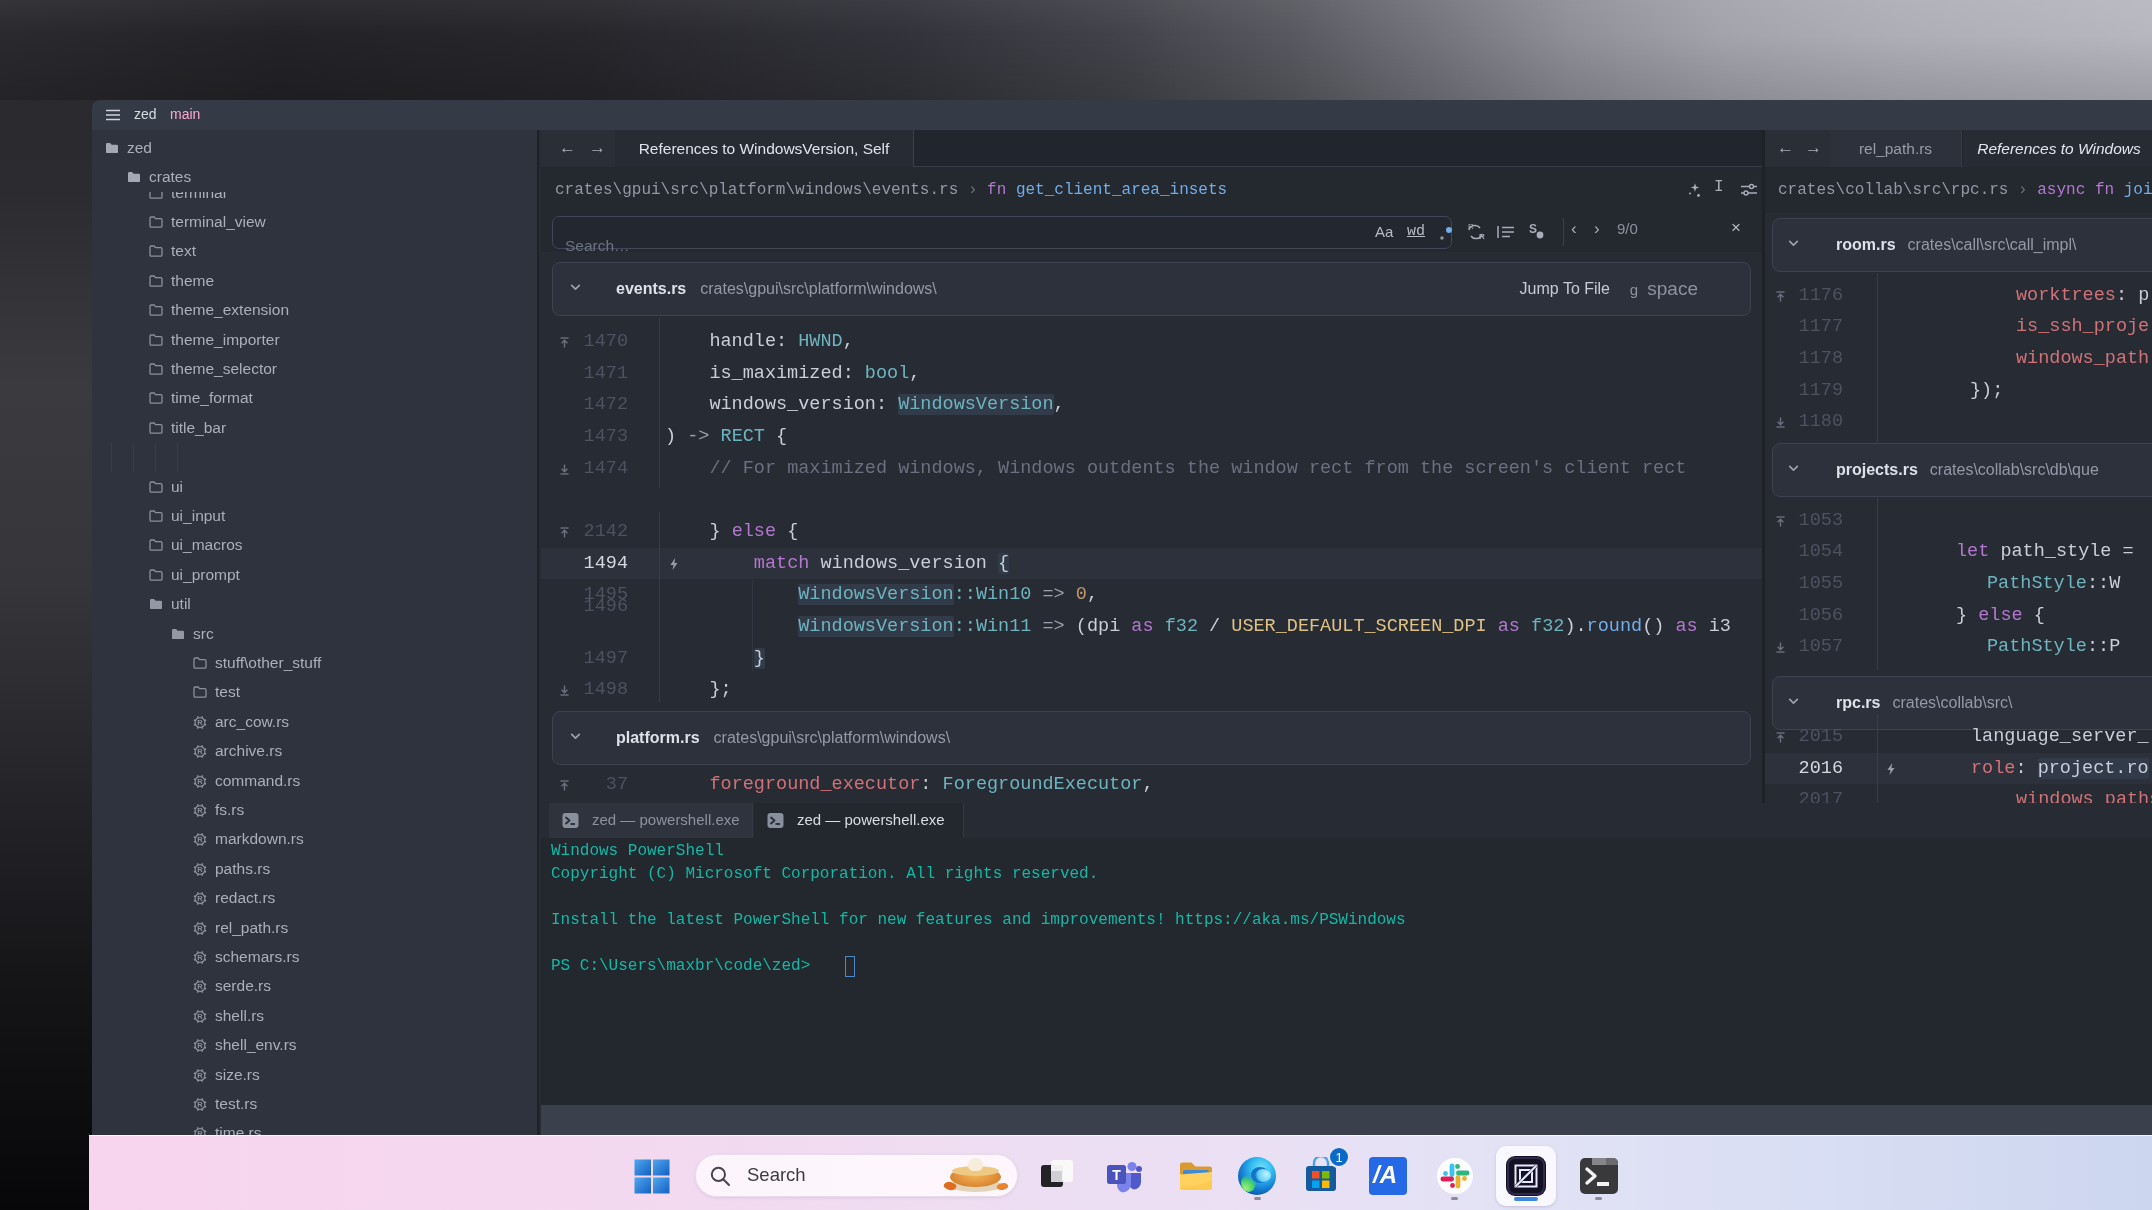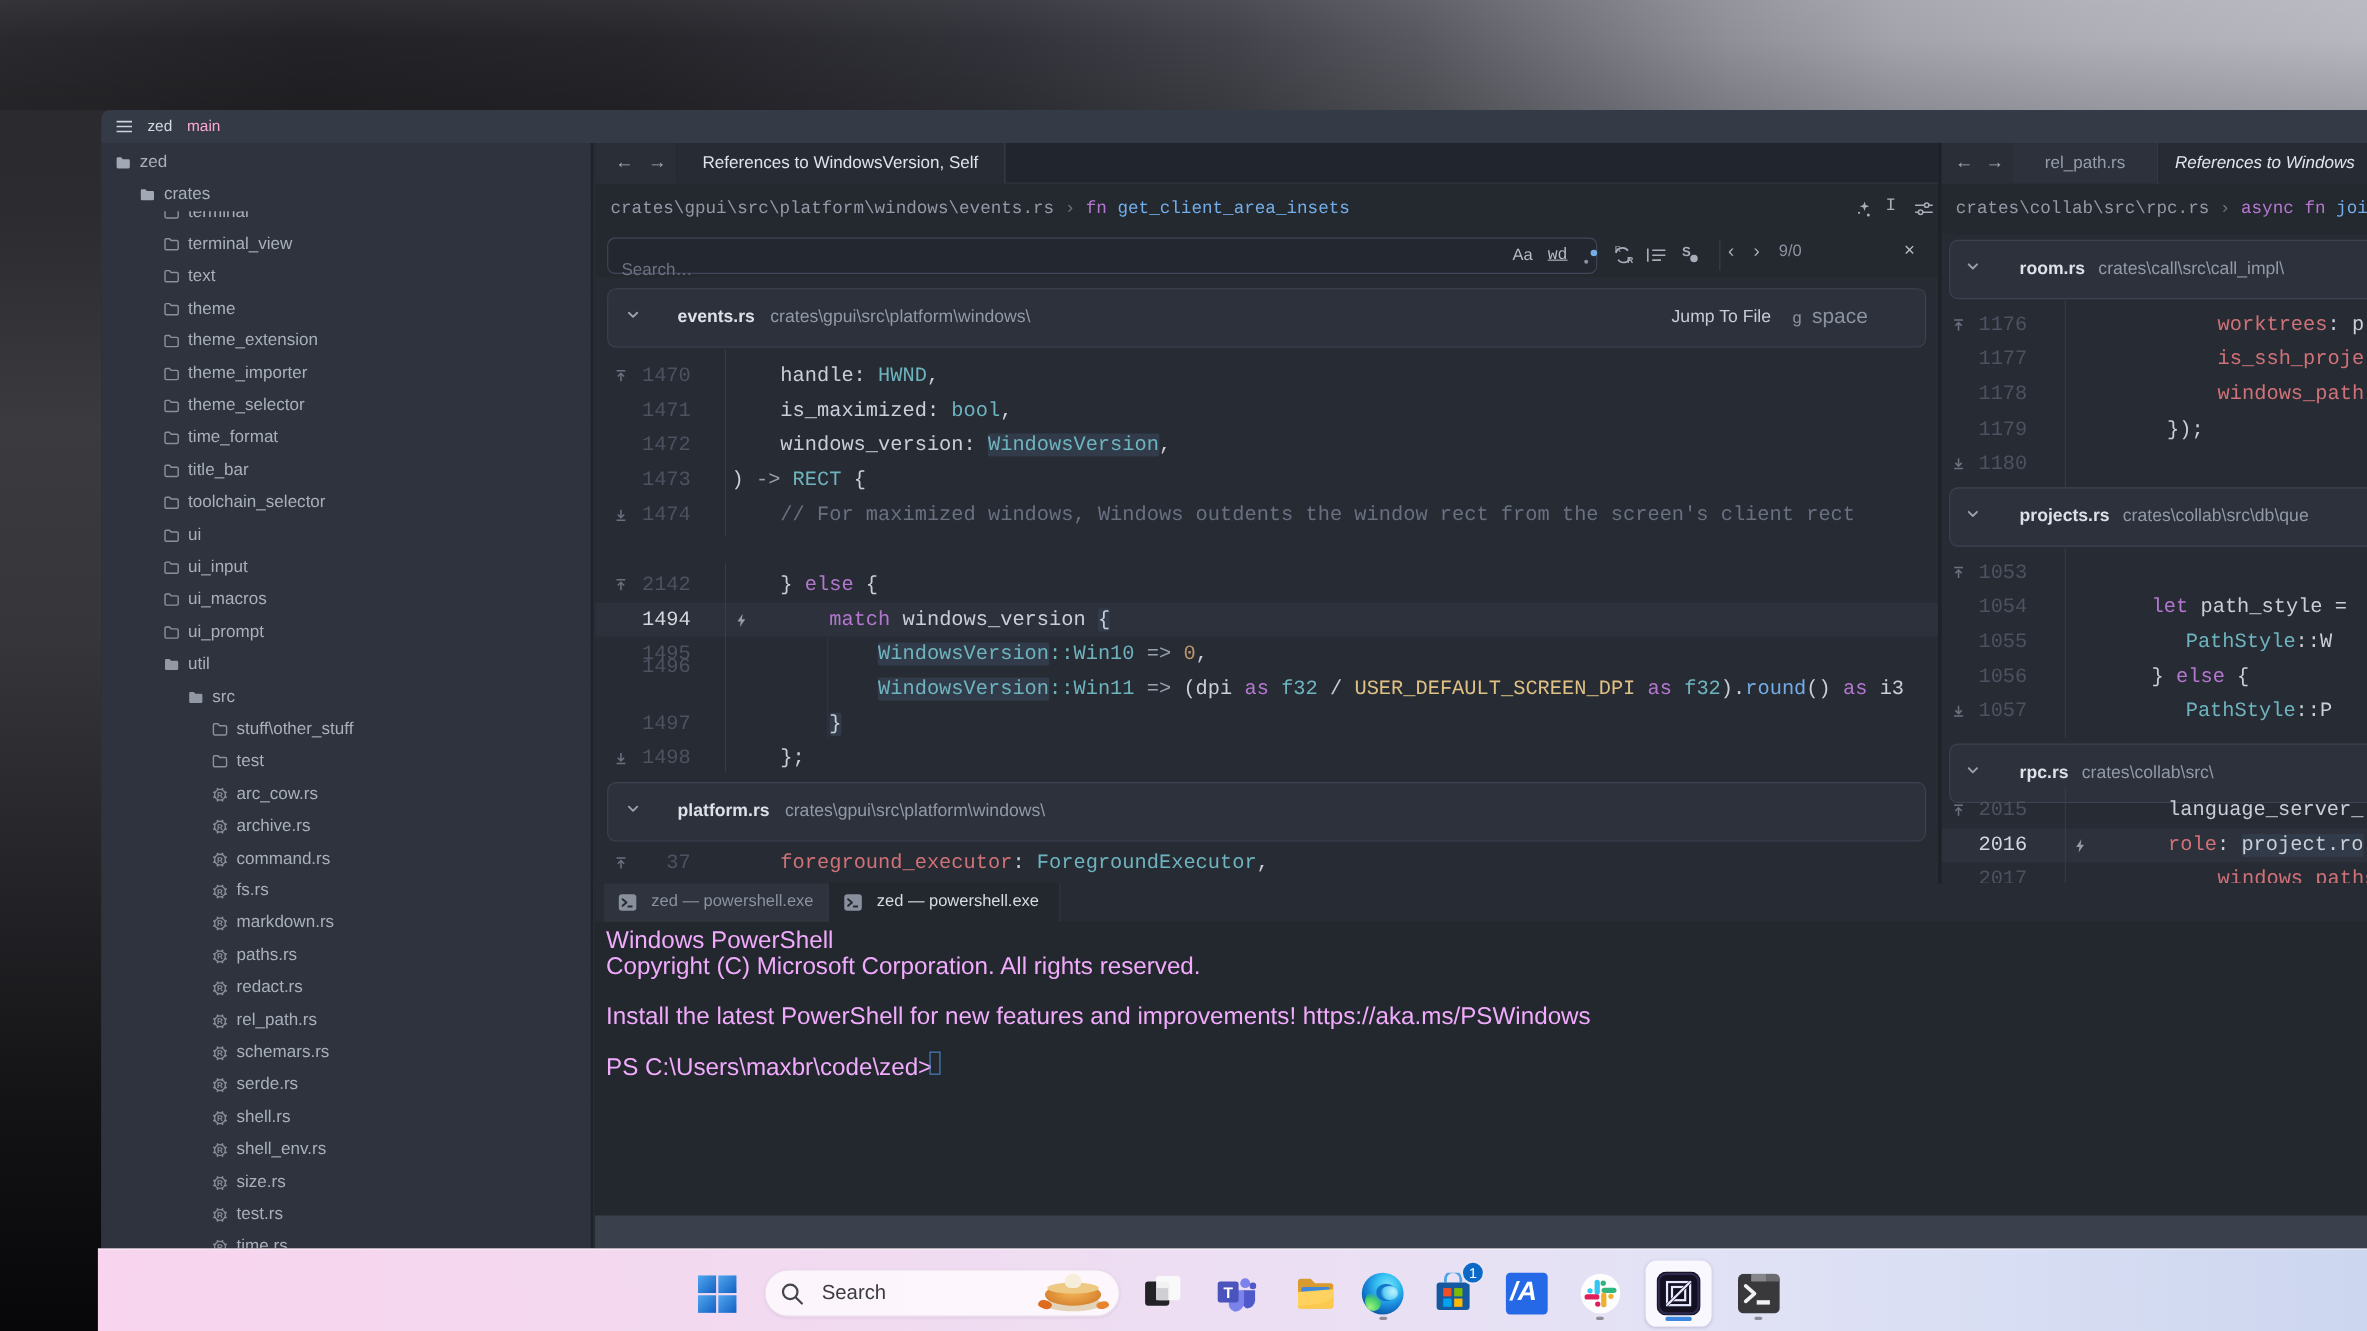--- a/index.html
+++ b/index.html
@@ -25,21 +25,21 @@
 .exhead b{color:#dde1e8;font-weight:700;font-size:16px}
 .cl{position:absolute;white-space:pre;font-family:"Liberation Mono",monospace;font-size:18.5px;line-height:31.6px;height:31.6px;color:#c9ced8}
 .ln{position:absolute;font-family:"Liberation Mono",monospace;font-size:18.5px;line-height:31.6px;height:31.6px;color:#4c5260;text-align:right}
 .gut{position:absolute;width:13px;height:13px}
 .k{color:#b477cf}.t{color:#6eb4bf}.f{color:#73ade8}.p{color:#d07277}.c{color:#dfc184}.n{color:#c0966d}.cm{color:#697080}.op{color:#9aa1ae}
 .hl{background:#323b49;border-radius:2px}
 .vline{position:absolute;width:1px;background:#3a4150;opacity:.8}
 #task{position:absolute;left:89px;top:1135px;width:2063px;height:75px;background:linear-gradient(90deg,#f8d4ee 0%,#f3d9f0 25%,#efddf2 42%,#eae0f4 57%,#e2e2f5 70%,#d8def3 84%,#ccd6ef 100%);border-top:1px solid rgba(255,255,255,.75)}
 .tico{position:absolute;top:21px;width:38px;height:38px}
 .dot{position:absolute;top:61px;width:7px;height:3px;border-radius:2px;background:#8e8a97}
-.termline{position:absolute;white-space:pre;font-family:Liberation Sans, sans-serif;font-size:22px;color:#f0abfc}
+.termline{position:absolute;white-space:pre;font-family:Liberation Mono, monospace;font-size:16px;color:#14b8a6}
 </style></head>
 <body>
 <div id="desk"></div>
 <div id="topstrip"></div>
 <div id="win">
     <div id="tb">
       <svg style="position:absolute;left:13px;top:8px" width="16" height="14" viewBox="0 0 16 14">
         <g stroke="#cfd4dc" stroke-width="1.5">
           <line x1="1" y1="2.5" x2="15" y2="2.5"></line>
           <line x1="1" y1="7" x2="15" y2="7"></line>
@@ -100,26 +100,20 @@
         <svg width="16" height="16" viewBox="0 0 16 16">
           <path d="M2 4.2 a1.2 1.2 0 0 1 1.2-1.2 h2.9 l1.5 1.7 h5.2 a1.2 1.2 0 0 1 1.2 1.2 v6 a1.2 1.2 0 0 1-1.2 1.2 h-9.6 a1.2 1.2 0 0 1-1.2-1.2 z" fill="none" stroke="#8a919d" stroke-width="1.3"></path>
         </svg>
         <span>time_format</span>
       </div>
       <div class="trow" style="top:282.8px;padding-left:56px">
         <svg width="16" height="16" viewBox="0 0 16 16">
           <path d="M2 4.2 a1.2 1.2 0 0 1 1.2-1.2 h2.9 l1.5 1.7 h5.2 a1.2 1.2 0 0 1 1.2 1.2 v6 a1.2 1.2 0 0 1-1.2 1.2 h-9.6 a1.2 1.2 0 0 1-1.2-1.2 z" fill="none" stroke="#8a919d" stroke-width="1.3"></path>
         </svg>
         <span>title_bar</span>
-      </div>
-      <div class="trow" style="top:312.2px;padding-left:56px">
-        <svg width="16" height="16" viewBox="0 0 16 16">
-          <path d="M2 4.2 a1.2 1.2 0 0 1 1.2-1.2 h2.9 l1.5 1.7 h5.2 a1.2 1.2 0 0 1 1.2 1.2 v6 a1.2 1.2 0 0 1-1.2 1.2 h-9.6 a1.2 1.2 0 0 1-1.2-1.2 z" fill="none" stroke="#8a919d" stroke-width="1.3"></path>
-        </svg>
-        <span>toolchain_selector</span>
       </div>
       <div class="trow" style="top:341.6px;padding-left:56px">
         <svg width="16" height="16" viewBox="0 0 16 16">
           <path d="M2 4.2 a1.2 1.2 0 0 1 1.2-1.2 h2.9 l1.5 1.7 h5.2 a1.2 1.2 0 0 1 1.2 1.2 v6 a1.2 1.2 0 0 1-1.2 1.2 h-9.6 a1.2 1.2 0 0 1-1.2-1.2 z" fill="none" stroke="#8a919d" stroke-width="1.3"></path>
         </svg>
         <span>ui</span>
       </div>
       <div class="trow" style="top:371.0px;padding-left:56px">
         <svg width="16" height="16" viewBox="0 0 16 16">
           <path d="M2 4.2 a1.2 1.2 0 0 1 1.2-1.2 h2.9 l1.5 1.7 h5.2 a1.2 1.2 0 0 1 1.2 1.2 v6 a1.2 1.2 0 0 1-1.2 1.2 h-9.6 a1.2 1.2 0 0 1-1.2-1.2 z" fill="none" stroke="#8a919d" stroke-width="1.3"></path>

